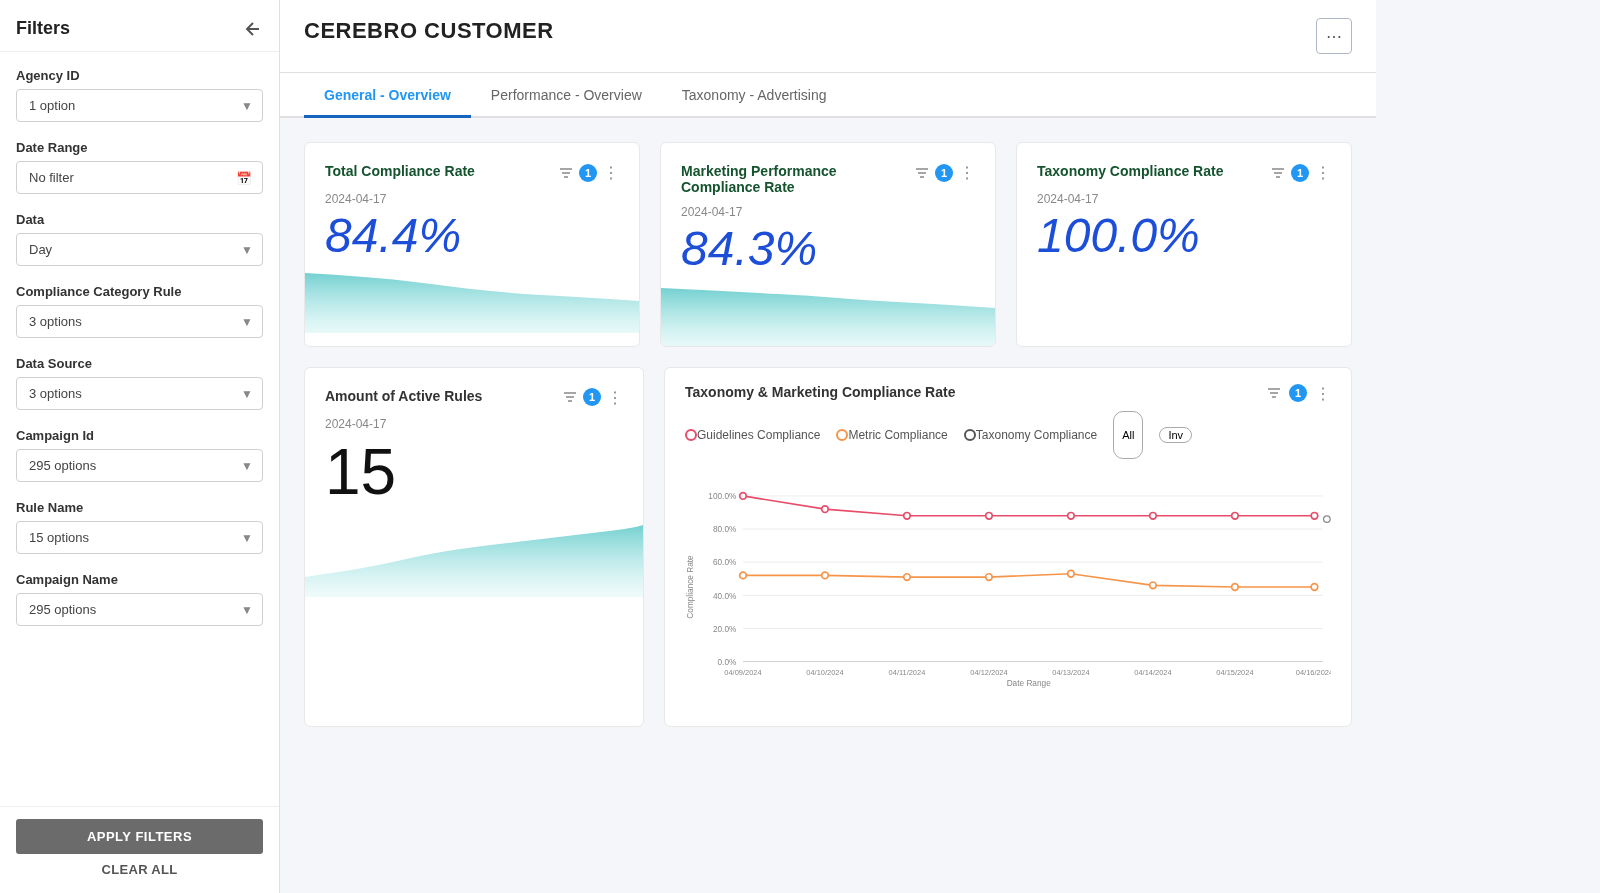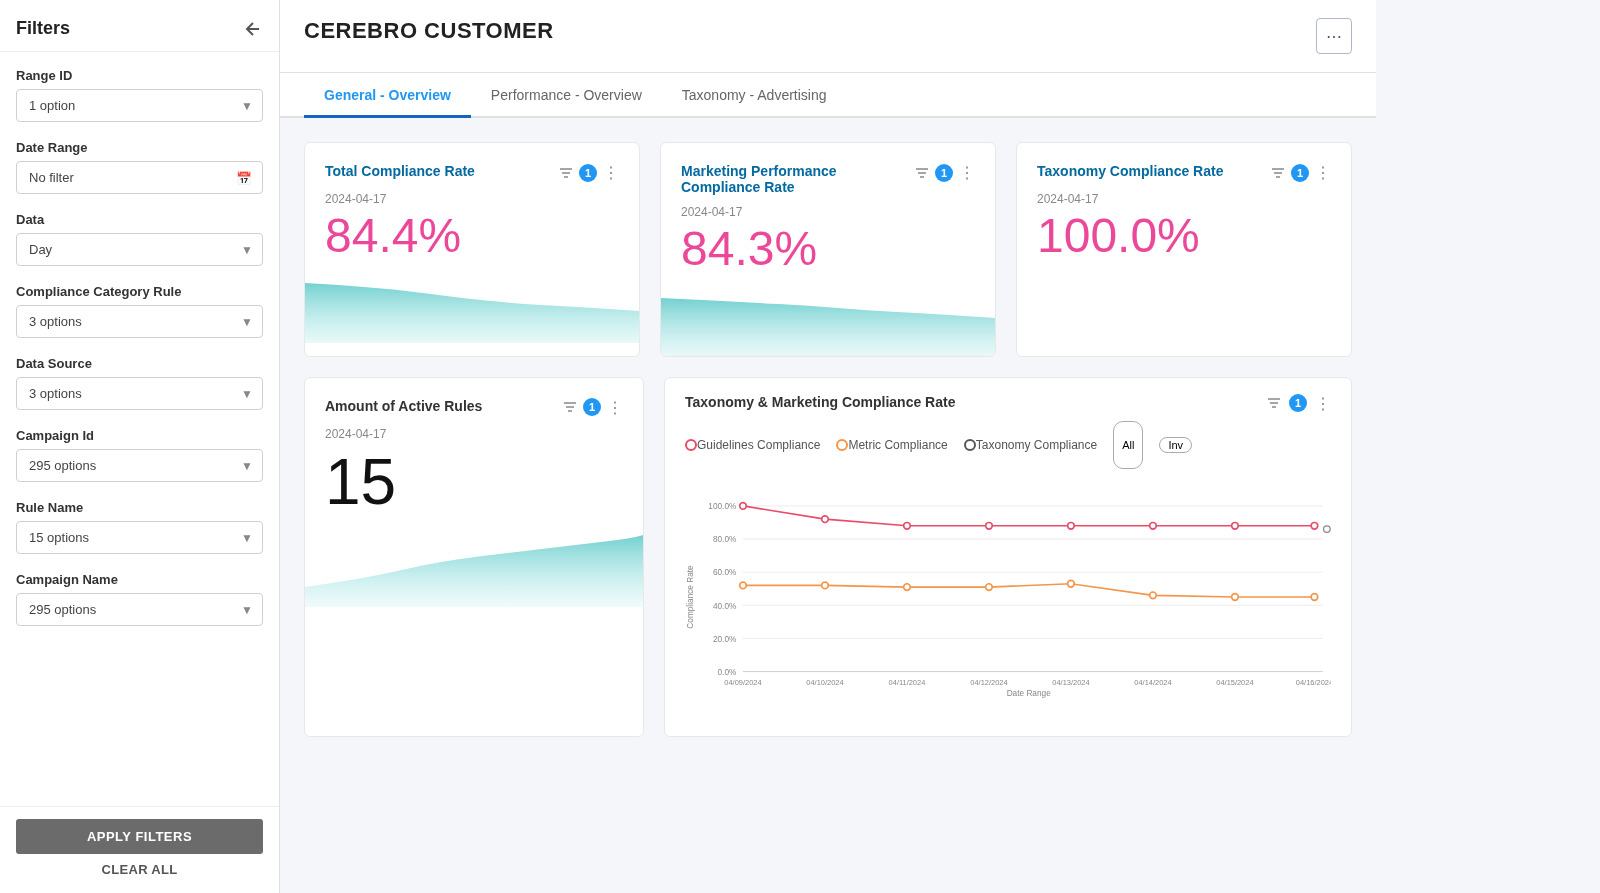--- a/index.html
+++ b/index.html
@@ -197,21 +197,21 @@
     }
     .kpi-card-header {
       display: flex;
       align-items: flex-start;
       justify-content: space-between;
       margin-bottom: 4px;
     }
     .kpi-card-title {
       font-size: 14px;
       font-weight: 600;
-      color: #0369a1;
+      color: #14532d;
       flex: 1;
     }
     .kpi-card-actions {
       display: flex;
       align-items: center;
       gap: 6px;
     }
     .filter-icon-btn {
       background: none;
       border: none;
@@ -243,23 +243,23 @@
       align-items: center;
     }
     .kpi-date {
       font-size: 12px;
       color: #888;
       margin: 10px 0 4px 0;
     }
     .kpi-value {
       font-size: 48px;
       font-weight: 300;
-      color: #ec4899;
+      color: #1d4ed8;
       line-height: 1.1;
-      margin-bottom: 10px;
+      font-style: italic;
     }
     .kpi-chart-area {
       height: 70px;
       width: calc(100% + 40px);
       margin-left: -20px;
       overflow: hidden;
     }
 
     
     .bottom-row {
@@ -367,21 +367,21 @@
         <svg width="20" height="20" viewBox="0 0 20 20" fill="none">
           <line x1="4" y1="10" x2="16" y2="10" stroke="#555" stroke-width="2"></line>
           <polyline points="10,4 4,10 10,16" stroke="#555" stroke-width="2" fill="none"></polyline>
         </svg>
       </button>
     </div>
 
     <div class="sidebar-filters">
 
       <div class="filter-group">
-        <div class="filter-label">Range ID</div>
+        <div class="filter-label">Agency ID</div>
         <div class="filter-select-wrap">
           <select>
             <option>1 option</option>
           </select>
           <span class="chevron">▼</span>
         </div>
       </div>
 
       <div class="filter-group">
         <div class="filter-label">Date Range</div>

